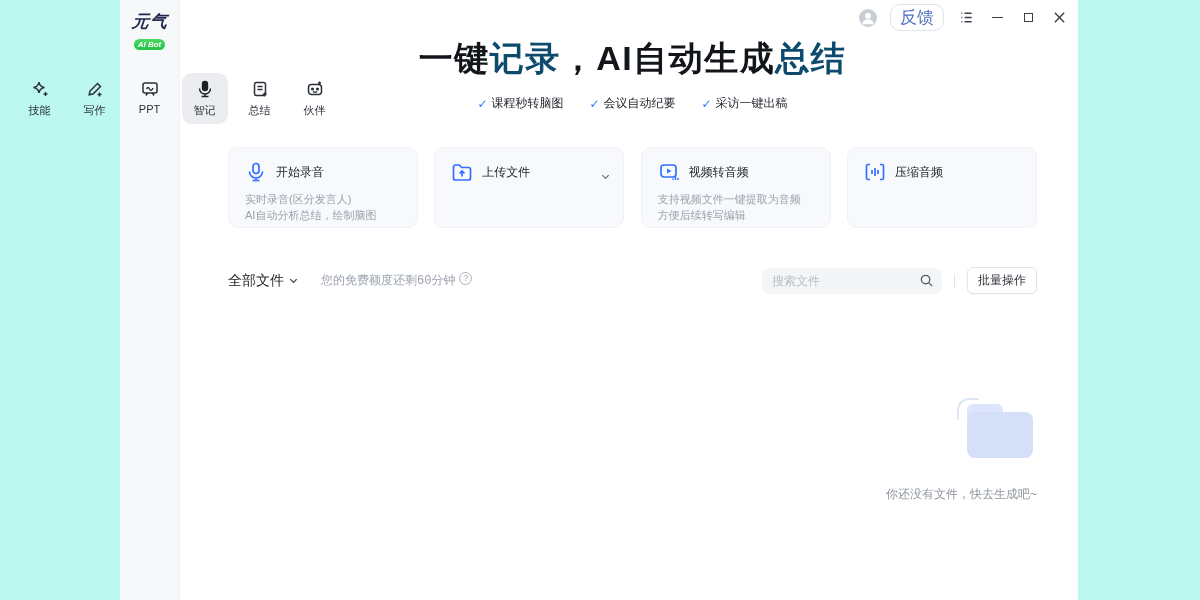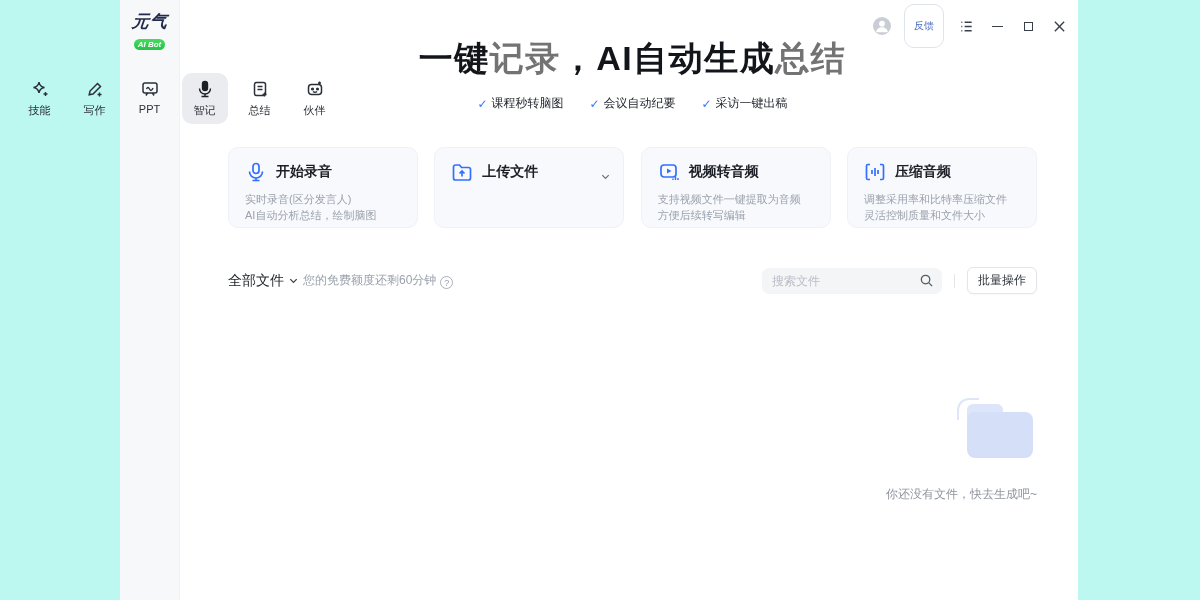--- a/index.html
+++ b/index.html
@@ -25,45 +25,45 @@
   .nav-icon svg { width:20px; height:20px; }
   .nav-label { font-size:11px; color:#2b3038; }
 
   
   .main { flex:1; position:relative; padding:0 41px 0 48px; }
 
   .titlebar { position:absolute; top:4px; right:10px; display:flex; align-items:center; gap:13px; }
   .avatar { width:18px; height:18px; border-radius:50%; background:#c9cdd4; overflow:hidden;
     display:flex; align-items:center; justify-content:center; }
   .feedback-btn { border:1px solid #dfe3ea; border-radius:10px; background:#fff;
-    font-size:10px; color:#4d6fc0; padding:14px 9px; cursor:pointer; }
+    font-size:17px; color:#4d6fc0; padding:1px 9px; cursor:pointer; }
   .iconbtn { background:none; border:none; cursor:pointer; display:flex; align-items:center;
     justify-content:center; width:18px; height:18px; color:#3a4049; }
   .max-box { width:9px; height:9px; border:1.4px solid #3a4049; display:inline-block; }
   .min-bar { width:11px; height:0; border-top:1.6px solid #3a4049; display:inline-block; }
 
   .hero-title { margin-top:36px; text-align:center; font-size:34px; font-weight:800;
     letter-spacing:1.5px; color:#12151a; }
-  .hero-title .t-blue { color:#737373; }
+  .hero-title .t-blue { color:#0c4a6e; }
   .hero-features { margin-top:13px; display:flex; justify-content:center; gap:26px; }
   .feature-item { font-size:12px; color:#22262d; display:flex; align-items:center; gap:4px; }
   .feature-check { color:#3370ff; font-size:12px; font-weight:bold; }
 
   .cards { margin-top:35px; display:flex; justify-content:space-between; }
   .card { width:190px; height:81px; background:#f7f9fc; border:1px solid #eef1f6; border-radius:10px;
     padding:13px 14px 0 16px; cursor:pointer; position:relative; }
   .card-head { display:flex; align-items:center; gap:9px; }
   .card-icon { width:22px; height:22px; display:flex; align-items:center; justify-content:center; }
-  .card-title { font-size:14px; font-weight:bold; color:#1c2026; }
+  .card-title { font-size:12px; font-weight:normal; color:#1c2026; }
   .card-desc { margin-top:8px; font-size:11px; color:#9ba2ac; line-height:16px; }
   .card-chevron { position:absolute; right:12px; top:20px; color:#6b7280; }
 
   .toolbar { margin-top:39px; display:flex; align-items:center; }
   .filter { display:flex; align-items:center; gap:4px; font-size:14px; color:#1c2026; cursor:pointer; }
-  .quota { margin-left:4px; font-size:12px; color:#9ba2ac; display:flex; align-items:flex-end; gap:4px; }
+  .quota { margin-left:22px; font-size:12px; color:#9ba2ac; display:flex; align-items:flex-start; gap:4px;font-family:Liberation Mono, monospace; }
   .help-circle { width:13px; height:13px; border:1px solid #aab0b9; border-radius:50%;
     font-size:9px; color:#9ba2ac; display:inline-flex; align-items:center; justify-content:center; cursor:pointer; }
   .toolbar-right { margin-left:auto; display:flex; align-items:center; }
   .search-box { position:relative; width:180px; }
   .search-input { width:180px; height:26px; background:#f4f5f7; border:none; border-radius:7px;
     padding:0 30px 0 10px; font-size:12px; color:#333; outline:none;
     font-family:"Liberation Sans","DejaVu Sans",sans-serif; }
   .search-input::placeholder { color:#b8bec7; }
   .search-icon { position:absolute; right:8px; top:5px; cursor:pointer; }
   .v-divider { width:1px; height:14px; background:#e4e6e9; margin:0 12px; }
@@ -264,24 +264,20 @@
           <div class="card-head">
             <span class="card-icon">
               <svg viewBox="0 0 22 22" fill="none" stroke="#3370ff" stroke-width="1.7">
                   <path d="M6 3.5 H4 a1.5 1.5 0 0 0 -1.5 1.5 v12 a1.5 1.5 0 0 0 1.5 1.5 h2"></path>
                   <path d="M16 3.5 h2 a1.5 1.5 0 0 1 1.5 1.5 v12 a1.5 1.5 0 0 1 -1.5 1.5 h-2"></path>
                   <path d="M8 9 v4 M11 7 v8 M14 9 v4"></path>
                 </svg>
             </span>
             <span class="card-title">压缩音频</span>
           </div>
-          <div class="card-desc">
-            <div>调整采用率和比特率压缩文件</div>
-            <div>灵活控制质量和文件大小</div>
-          </div>
         </div>
 
       </div>
 
       <div class="toolbar">
         <span class="filter">
           <span>全部文件</span>
           <svg viewBox="0 0 12 12" width="11" height="11" fill="none" stroke="#3a4049" stroke-width="1.4">
               <path d="M2.5 4.5 L6 8 L9.5 4.5"></path>
             </svg>

